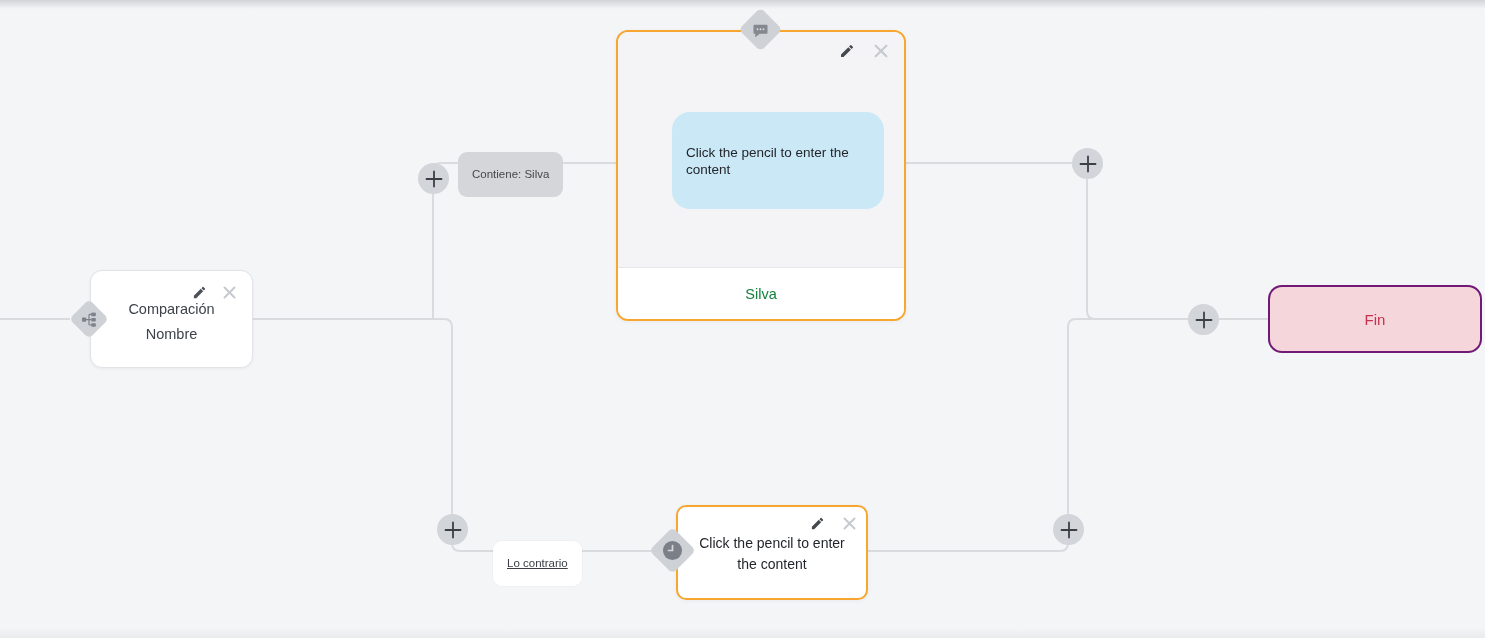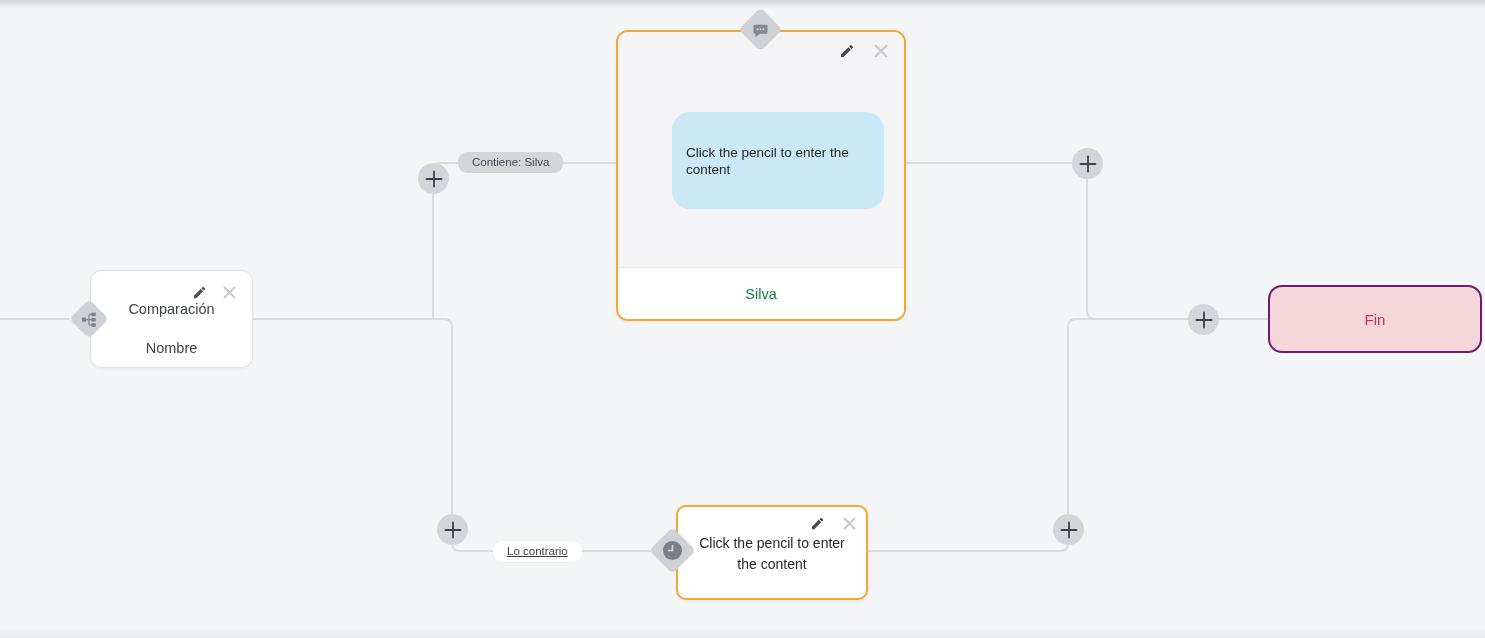--- a/index.html
+++ b/index.html
@@ -12,39 +12,39 @@
   .shade-top{position:absolute;top:0;left:0;right:0;height:9px;z-index:9;
     background:linear-gradient(rgba(90,94,100,.22),rgba(90,94,100,0));pointer-events:none;}
   .shade-bottom{position:absolute;bottom:0;left:0;right:0;height:10px;z-index:9;
     background:linear-gradient(rgba(90,94,100,0),rgba(90,94,100,.07));pointer-events:none;}
 
   svg.edges{position:absolute;left:0;top:0;z-index:1;}
   svg.edges path{stroke:#d9dbdf;stroke-width:2;fill:none;}
 
   .edge-label{
     position:absolute;z-index:3;height:21px;line-height:21px;
-    padding:0 14px;border-radius:9px;font-size:11.5px;white-space:nowrap;
+    padding:12px 14px;border-radius:9px;font-size:11.5px;white-space:nowrap;
   }
   .edge-label.gray{background:#d4d6da;color:#45484e;}
   .edge-label.white{background:#ffffff;color:#3c4046;box-shadow:0 0 0 1px rgba(0,0,0,0.02);text-decoration:underline;}
 
   .plus-btn{
     position:absolute;z-index:4;width:31px;height:31px;border-radius:50%;
     background:#d2d5d9;border:none;padding:0;margin:0;cursor:pointer;
     display:flex;align-items:center;justify-content:center;
   }
 
   .node{position:absolute;box-sizing:border-box;z-index:2;}
 
   .node-condition{
     left:90px;top:270px;width:163px;height:98px;background:#ffffff;
     border:1px solid #e1e3e7;border-radius:12px;
     box-shadow:0 1px 3px rgba(40,44,50,.06);
     display:flex;flex-direction:column;align-items:center;
-    padding-top:30px;gap:22px;
+    padding-top:30px;gap:8px;
   }
   .node-condition .t{font-size:14.5px;color:#3e424a;line-height:17px;}
 
   .node-message{
     left:616px;top:30px;width:290px;height:291px;background:#ffffff;
     border:2px solid #f7a62f;border-radius:12px;
     box-shadow:0 1px 4px rgba(40,44,50,.05);
     display:flex;flex-direction:column;
   }
   .nm-body{position:relative;flex:1;background:#f4f4f6;border-radius:10px 10px 0 0;

